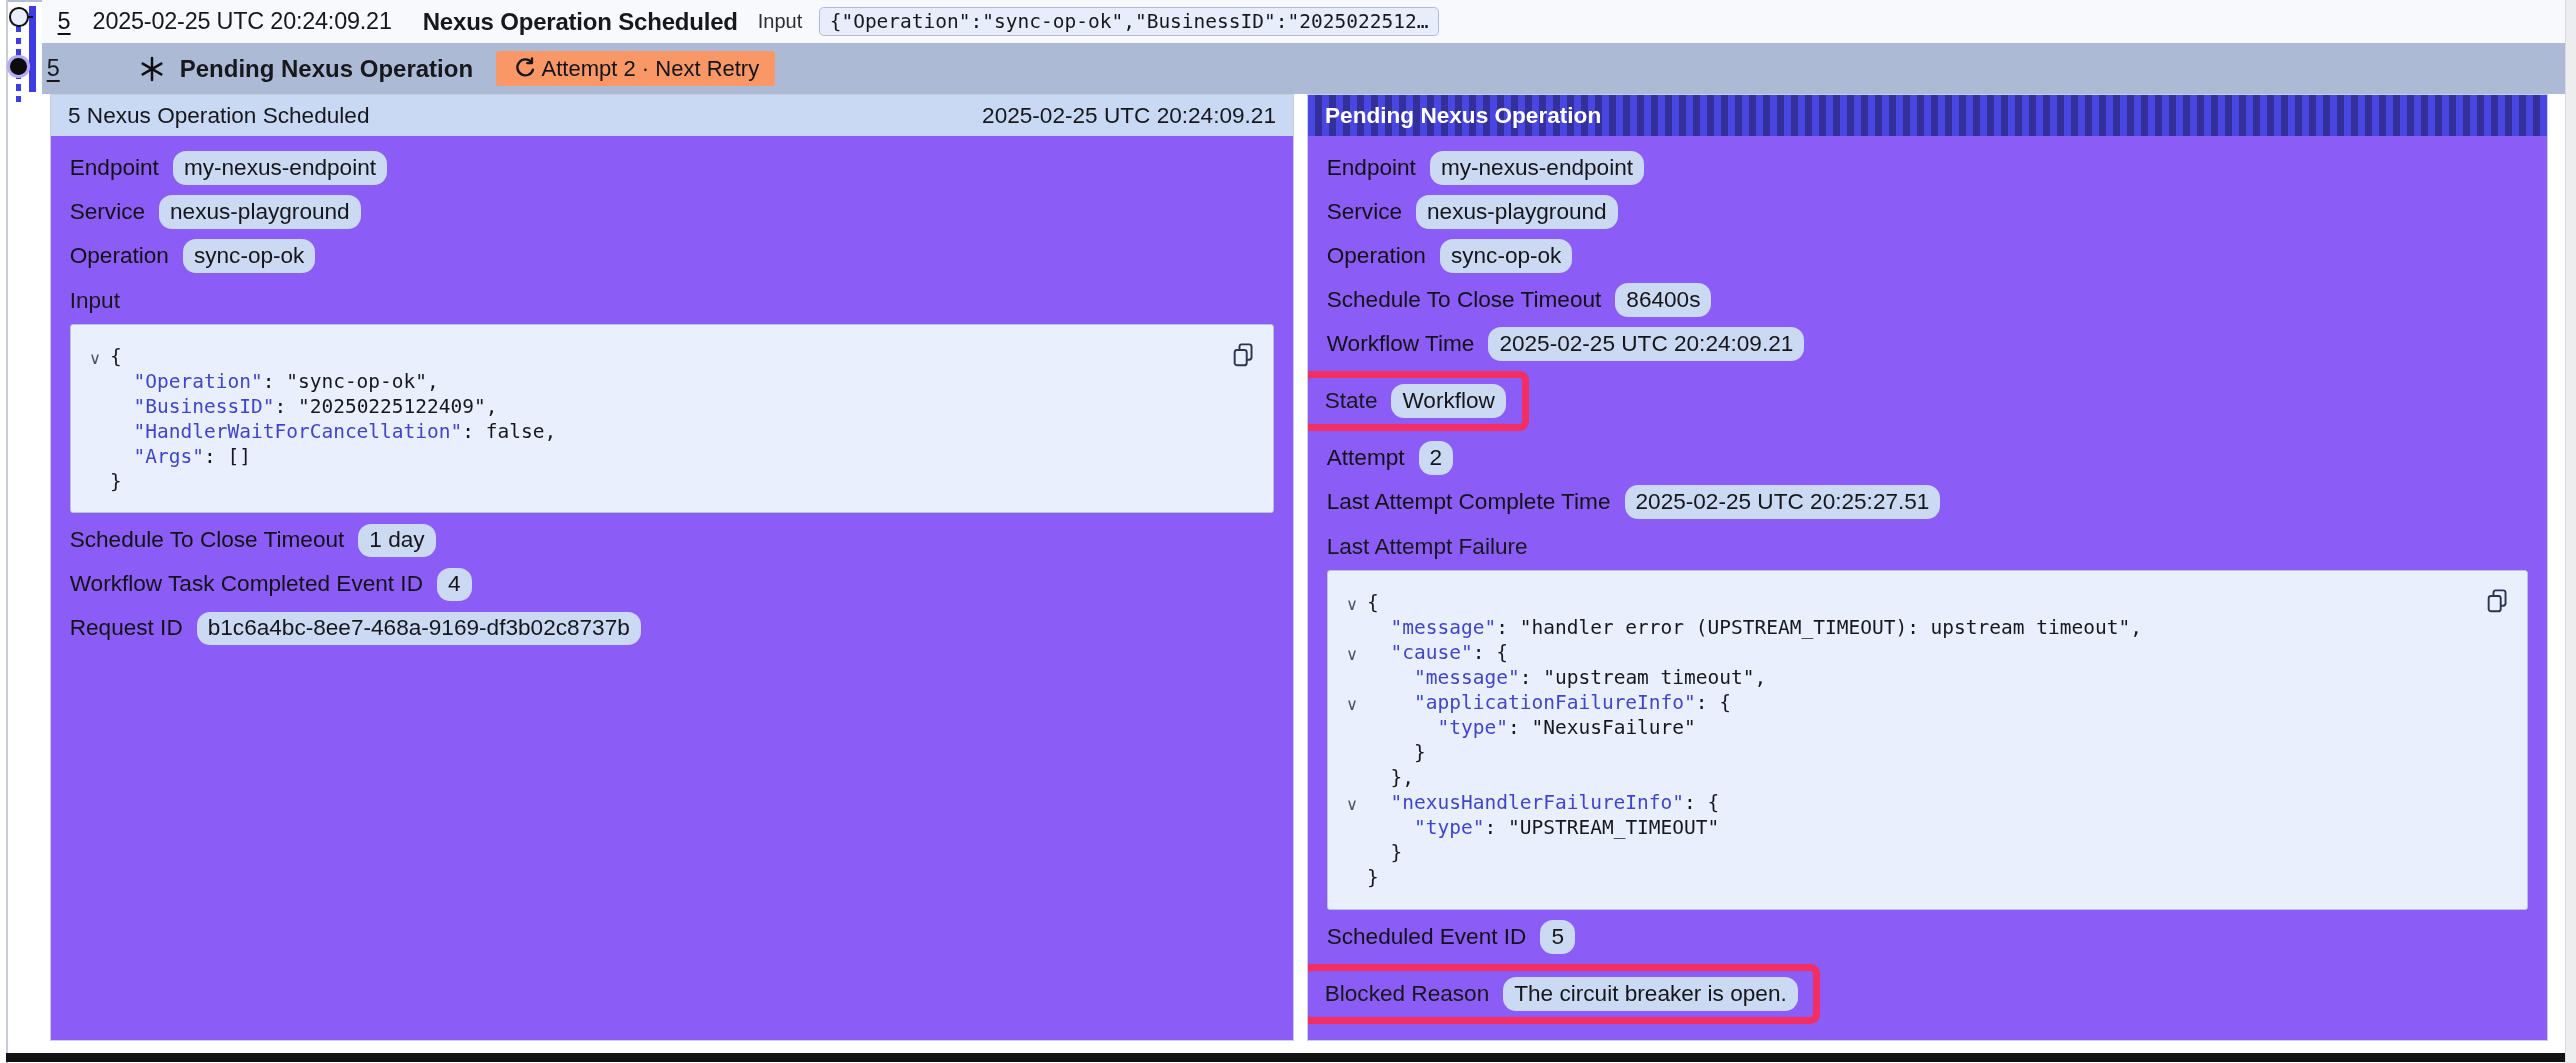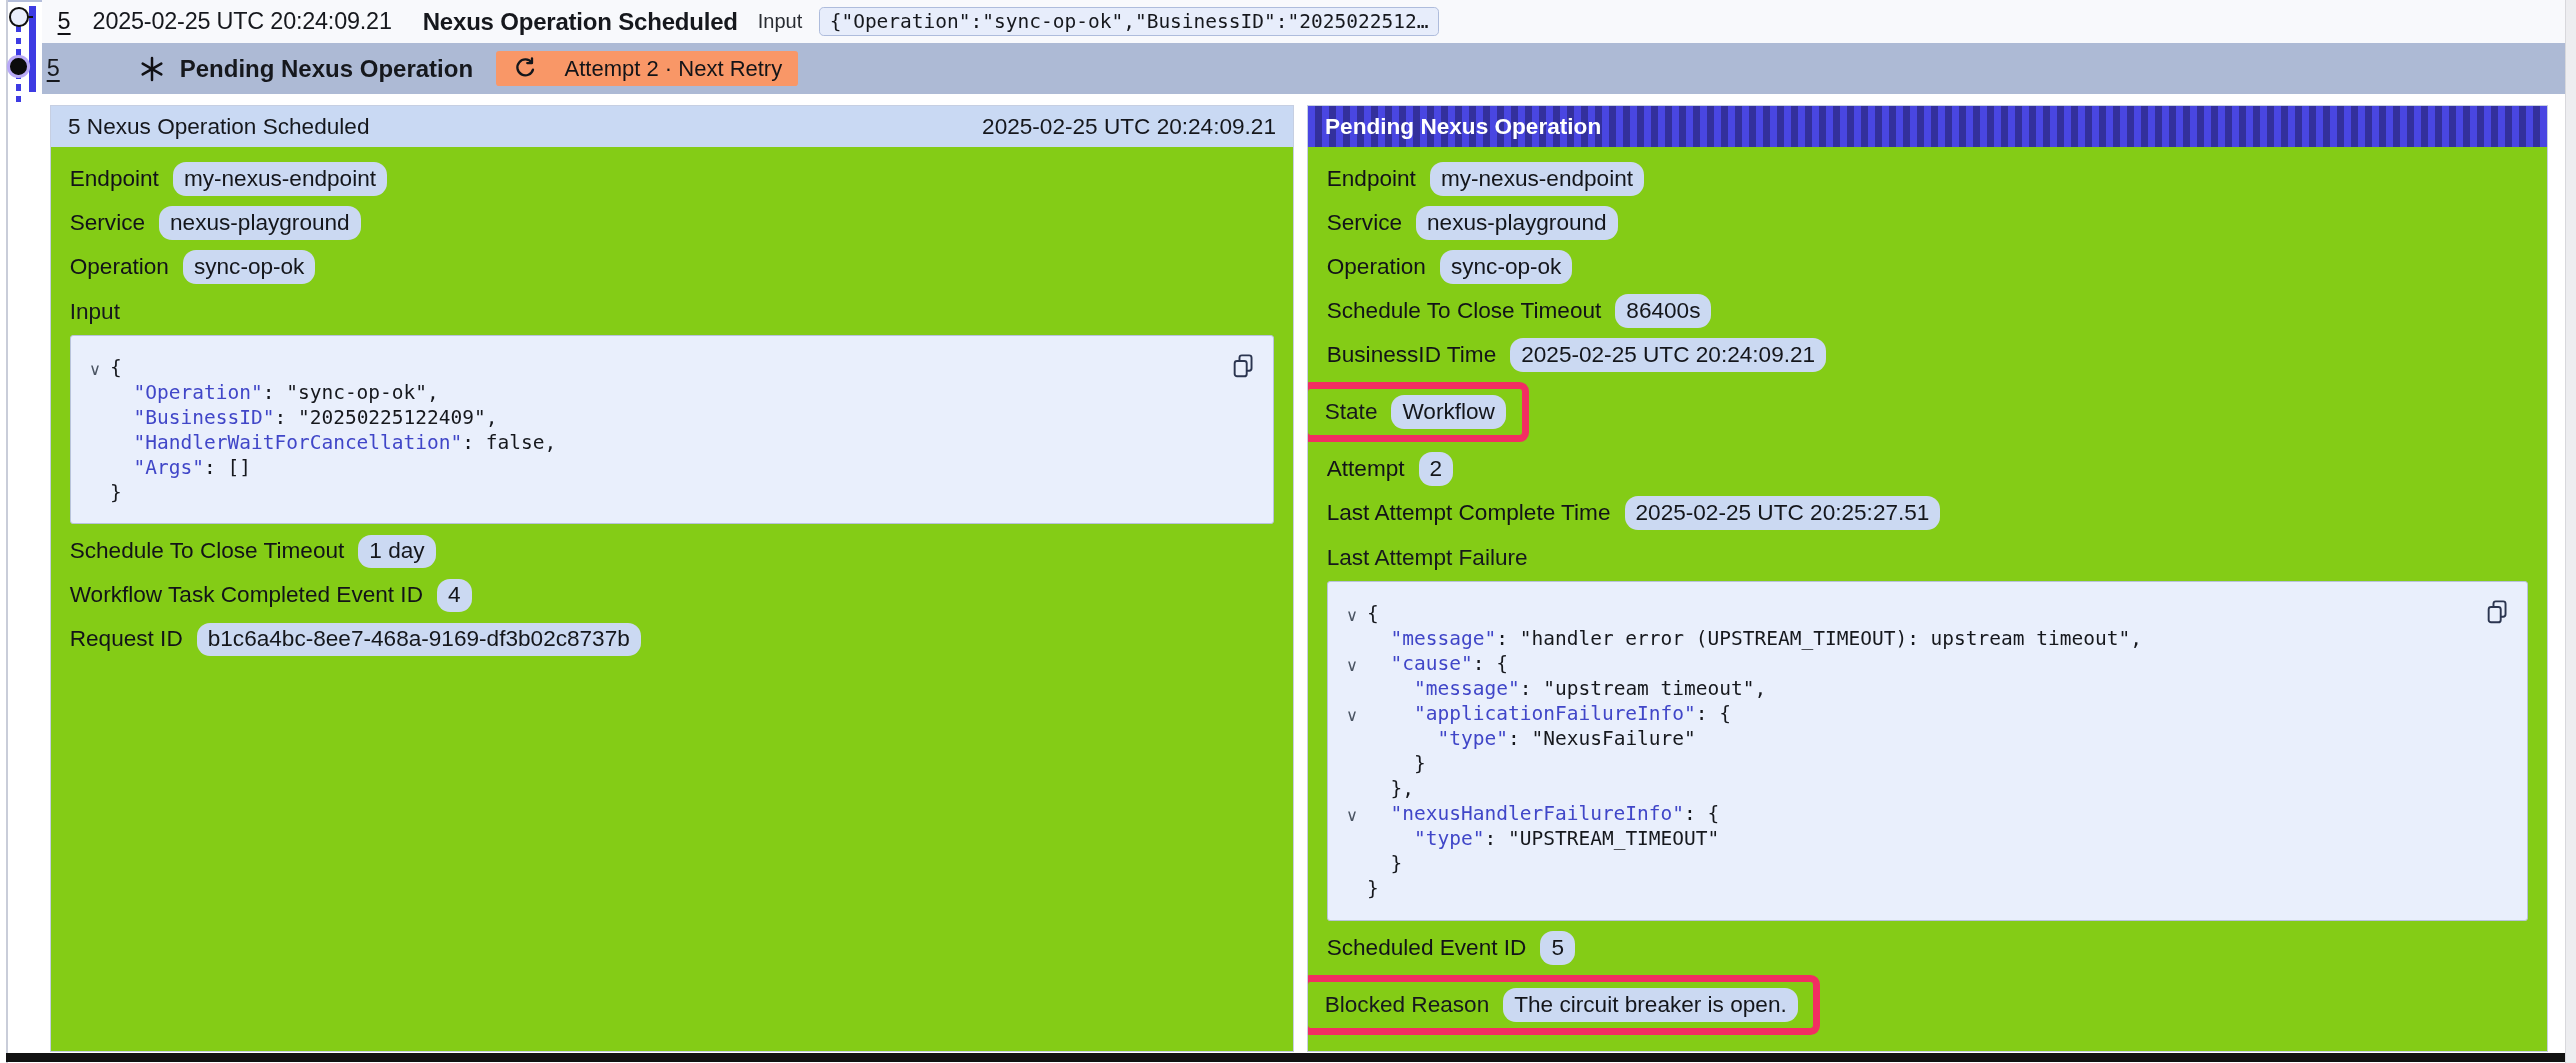--- a/index.html
+++ b/index.html
@@ -28,25 +28,25 @@
   .ev-id{font-size:23.4px;color:#101014;text-decoration:underline;text-underline-offset:3.9px;margin-left:15.6px;}
   .ev-ts{font-size:23.4px;margin-left:22px;letter-spacing:-0.2px;}
   .ev-name{font-size:24px;font-weight:bold;margin-left:31px;letter-spacing:-0.2px;}
   .ev-input-label{font-size:20px;margin-left:20px;color:#2a2d33;}
   .ev-input-preview{margin-left:17px;font-family:"DejaVu Sans Mono",monospace;font-size:19.5px;
                     background:#e7edfb;border:1.6px solid #aebcdc;border-radius:4.7px;padding:2.3px 9.4px;
                     max-width:600px;white-space:nowrap;overflow:hidden;}
   .p-id{font-size:23.4px;text-decoration:underline;text-underline-offset:3.9px;margin-left:4.7px;}
   .star-icon{margin-left:78px;display:inline-flex;}
   .p-title{font-size:24px;font-weight:bold;margin-left:14px;}
-  .retry-badge{margin-left:23.4px;height:35px;display:inline-flex;align-items:center;gap:26px;
+  .retry-badge{margin-left:23.4px;height:35px;display:inline-flex;align-items:center;gap:3px;
                background:#f99767;border-radius:3.1px;padding:0 15.6px;font-size:22px;color:#131418;}
 
   
-  .panel{position:absolute;top:105px;height:947px;background:#84cc16;border:1.6px solid #c6cfe2;box-sizing:border-box;overflow:hidden;}
+  .panel{position:absolute;top:94px;height:947px;background:#8b5cf6;border:1.6px solid #c6cfe2;box-sizing:border-box;overflow:hidden;}
   .panel-left{left:50px;width:1244px;}
   .panel-right{left:1307px;width:1241px;}
   .panel-header{height:41px;display:flex;align-items:center;justify-content:space-between;
                 padding:0 17px;font-size:22.6px;}
   .panel-header-plain{background:#c9d9f3;color:#15171c;}
   .panel-header-striped{background:repeating-linear-gradient(90deg,#4946e2 0 7px,#33309c 7px 14px);
                         color:#ffffff;font-weight:600;justify-content:flex-start;}
   .panel-body{padding:4.7px 18.7px 0 18.7px;}
 
   .frow{display:flex;align-items:center;gap:14px;height:34px;margin:10px 0;font-size:22.6px;}
@@ -215,21 +215,21 @@
             <span class="lbl">Operation</span>
             <span class="badge">sync-op-ok</span>
           </div>
 
           <div class="frow">
             <span class="lbl">Schedule To Close Timeout</span>
             <span class="badge">86400s</span>
           </div>
 
           <div class="frow">
-            <span class="lbl">BusinessID Time</span>
+            <span class="lbl">Workflow Time</span>
             <span class="badge">2025-02-25 UTC 20:24:09.21</span>
           </div>
         </div>
 
       <div class="annot-row">
         <span class="annotate">
           <span class="lbl">State</span>
           <span class="badge">Workflow</span>
         </span>
       </div>

